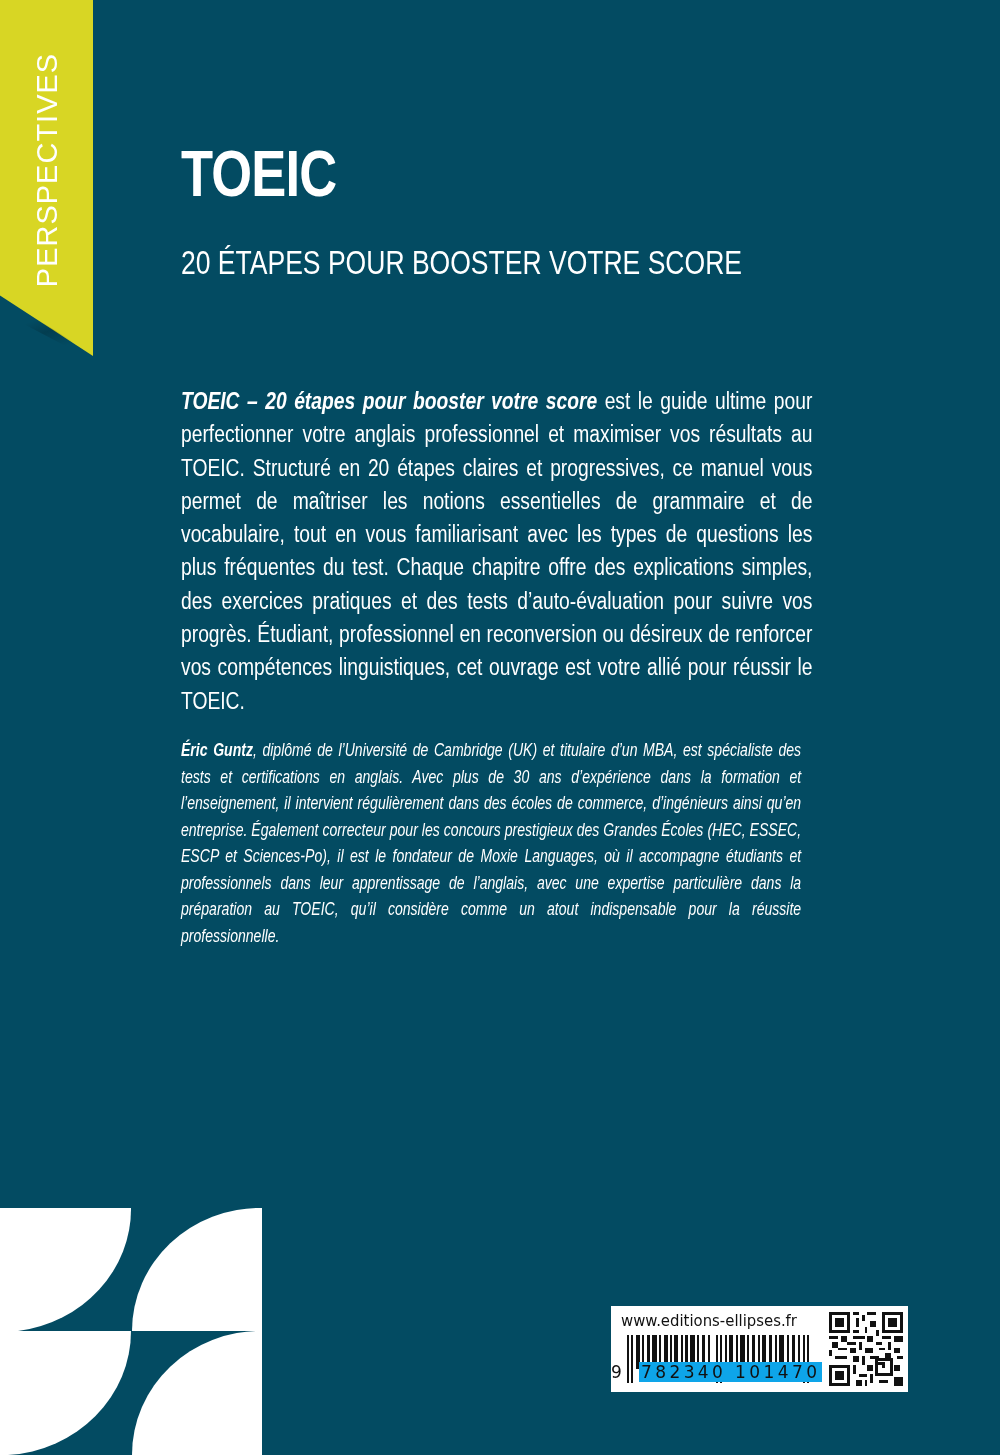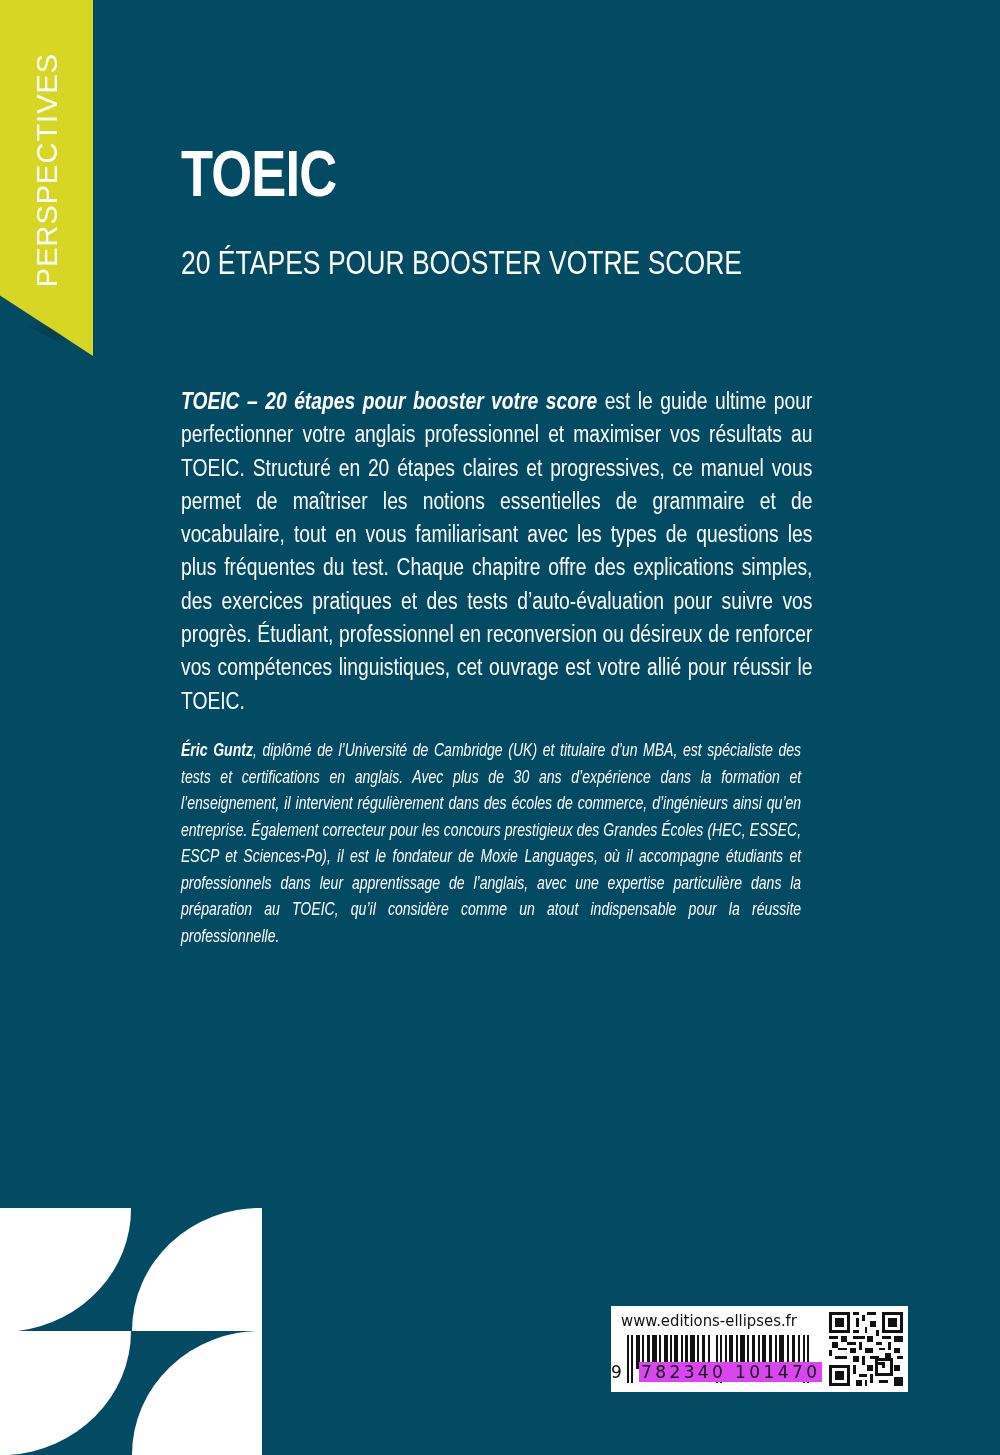--- a/index.html
+++ b/index.html
@@ -63,21 +63,21 @@
     font-family: "DejaVu Sans", sans-serif; color: #111;
     transform: scaleX(0.96); transform-origin: left top; white-space: nowrap;
   }
   .barcode { position: absolute; left: 16px; top: 29px; width: 190px; height: 48px; }
   .isbn-num {
     position: absolute; left: 4px; top: 56px; font-size: 17px;
     font-family: "DejaVu Sans", sans-serif; letter-spacing: 3.4px; color: #111;
     white-space: nowrap;
   }
   .isbn-first { position: absolute; left: -4px; top: 0; background: #fff; padding-right: 2px;}
-  .isbn-rest { position: absolute; left: 24px; top: 0; background: #d946ef; padding: 0 2px; text-align: center; }
+  .isbn-rest { position: absolute; left: 24px; top: 0; background: #0ea5e9; padding: 0 2px; text-align: center; }
   .qr { position: absolute; left: 218px; top: 6px; width: 74px; height: 74px; }
 </style>
 </head>
 <body>
 
 <div class="band"></div>
 <div class="band-shadow"></div>
 <div class="band-label">PERSPECTIVES</div>
 
 <div class="title">TOEIC</div>

